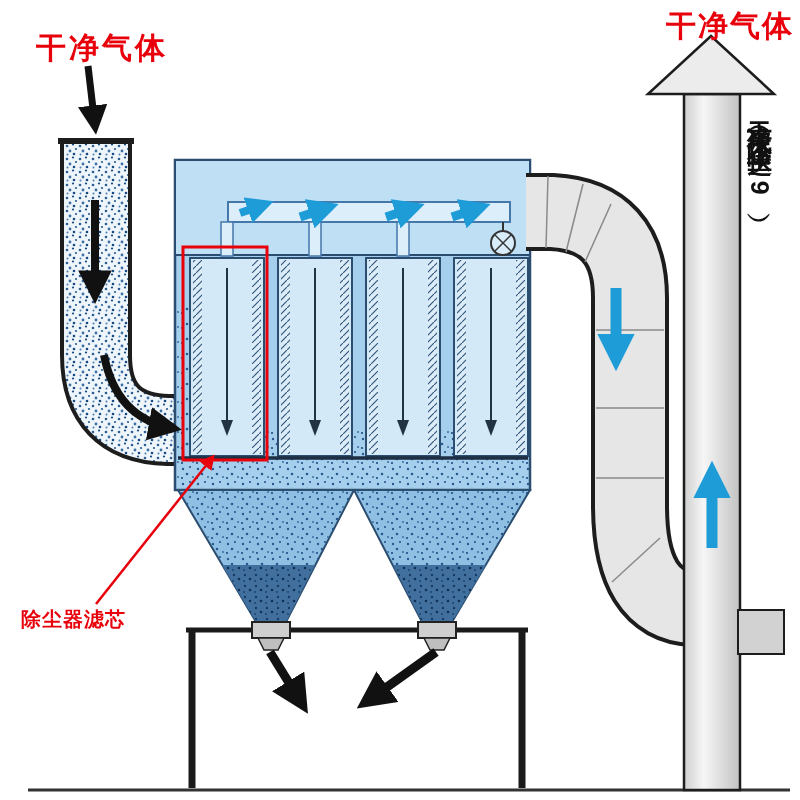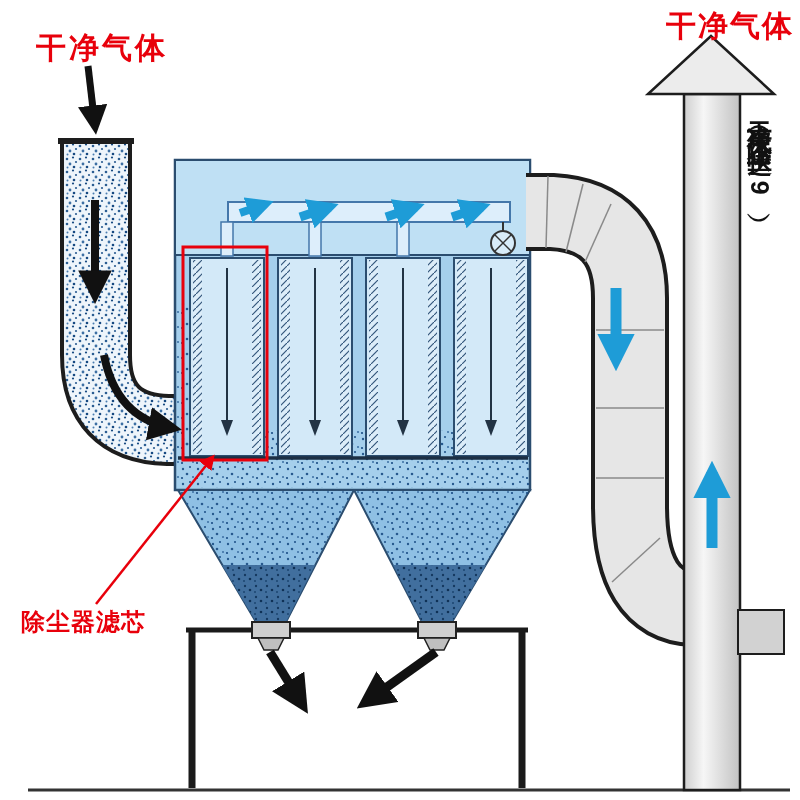--- a/index.html
+++ b/index.html
@@ -8,21 +8,21 @@
     font-family:"Liberation Sans", sans-serif;overflow:hidden;
   }
   #diagram-svg{position:absolute;left:0;top:0;}
   .lbl{position:absolute;font-weight:bold;white-space:nowrap;}
   #lbl-dusty-gas{left:36px;top:28px;font-size:30px;color:#e8000b;letter-spacing:3px;}
   #lbl-clean-gas{left:666px;top:6px;font-size:30px;color:#e8000b;letter-spacing:2px;}
   #lbl-stack-vertical{
     left:742px;top:102px;font-size:25px;color:#111;
     writing-mode:vertical-rl;letter-spacing:4px;line-height:36px;
   }
-  #lbl-filter-element{left:12px;top:606px;font-size:24px;color:#e8000b;letter-spacing:1px;padding-left:9px;}
+  #lbl-filter-element{left:12px;top:606px;font-size:20px;color:#e8000b;letter-spacing:1px;padding-left:9px;}
   #lbl-dust{left:300px;top:724px;font-size:30px;color:#e8000b;letter-spacing:6px;}
 </style>
 </head>
 <body>
 
 <div id="canvas">
 
 <svg id="diagram-svg" width="800" height="800" viewBox="0 0 800 800">
   <defs>
     <pattern id="speckDense" width="13" height="13" patternUnits="userSpaceOnUse">

